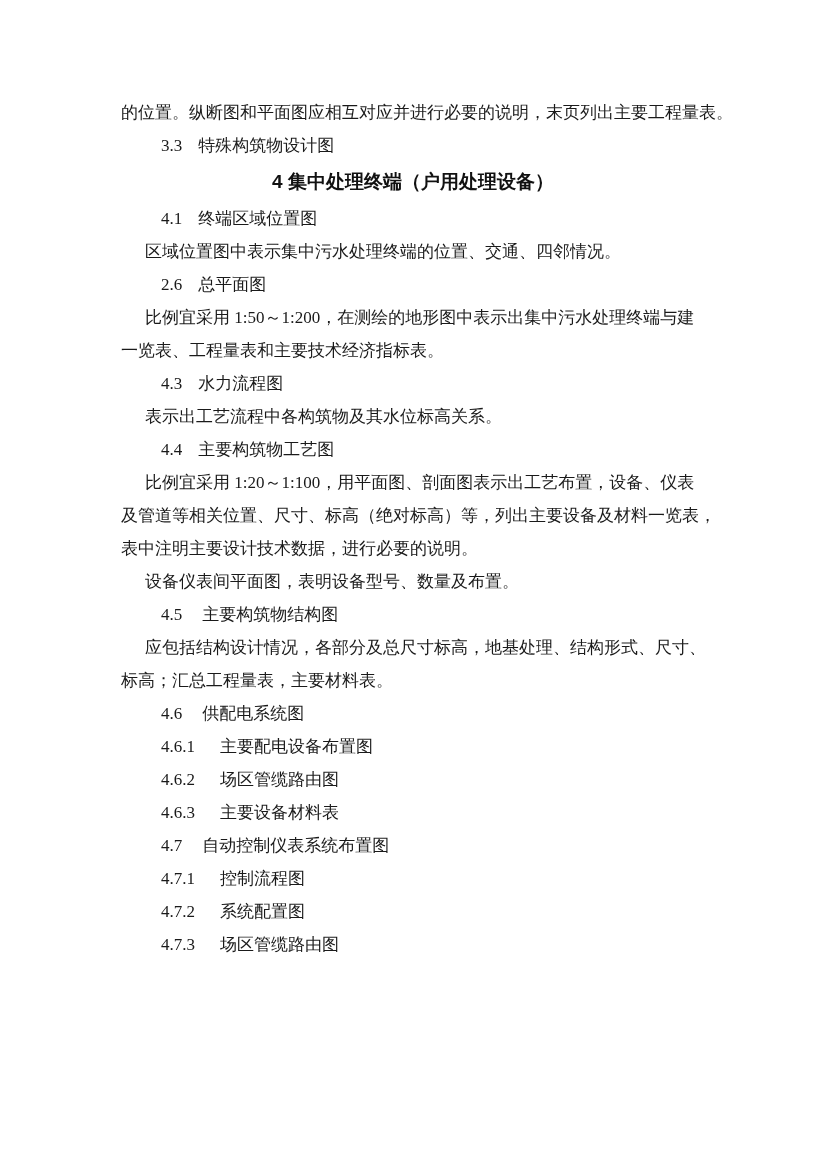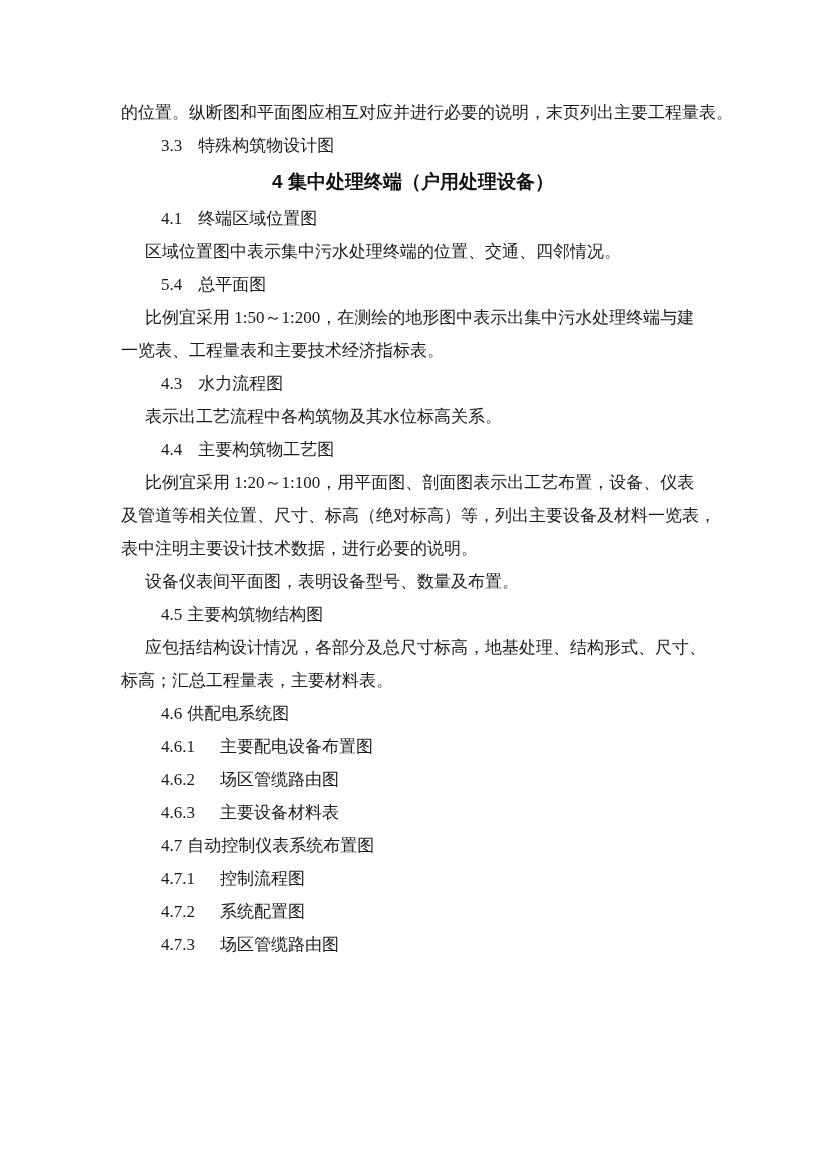--- a/index.html
+++ b/index.html
@@ -35,21 +35,21 @@
     text-align: center;
     font-weight: bold;
     font-size: 19px;
     color: #111111;
     font-family: "Liberation Sans", "DejaVu Sans", sans-serif;
     white-space: pre;
   }
   .num   { display: inline-block; margin-left: 9px; }
   .title { display: inline-block; }
   .gap-wide   { margin-left: 16px; }
-  .gap-narrow { margin-left: 5px;  }
+  .gap-narrow { margin-left: 20px;  }
   .gap-tab    { margin-left: 25px; }
   .page-number {
     position: absolute;
     left: 0; right: 0;
     top: 1094px;
     text-align: left;
     font-size: 14px;
     color: #222222;
   }
 </style>
@@ -62,21 +62,21 @@
     <div class="line">的位置。纵断图和平面图应相互对应并进行必要的说明，末页列出主要工程量表。</div>
 
     <div class="line indent-clause"><span class="num">3.3</span><span class="title gap-wide">特殊构筑物设计图</span></div>
 
     <div class="chapter-heading">4 集中处理终端（户用处理设备）</div>
 
     <div class="line indent-clause"><span class="num">4.1</span><span class="title gap-wide">终端区域位置图</span></div>
 
     <div class="line indent-para">区域位置图中表示集中污水处理终端的位置、交通、四邻情况。</div>
 
-    <div class="line indent-clause"><span class="num">5.4</span><span class="title gap-wide">总平面图</span></div>
+    <div class="line indent-clause"><span class="num">2.6</span><span class="title gap-wide">总平面图</span></div>
 
     <div class="line indent-para">比例宜采用 1:50～1:200，在测绘的地形图中表示出集中污水处理终端与建</div>
     <div class="line">一览表、工程量表和主要技术经济指标表。</div>
 
     <div class="line indent-clause"><span class="num">4.3</span><span class="title gap-wide">水力流程图</span></div>
 
     <div class="line indent-para">表示出工艺流程中各构筑物及其水位标高关系。</div>
 
     <div class="line indent-clause"><span class="num">4.4</span><span class="title gap-wide">主要构筑物工艺图</span></div>
 

